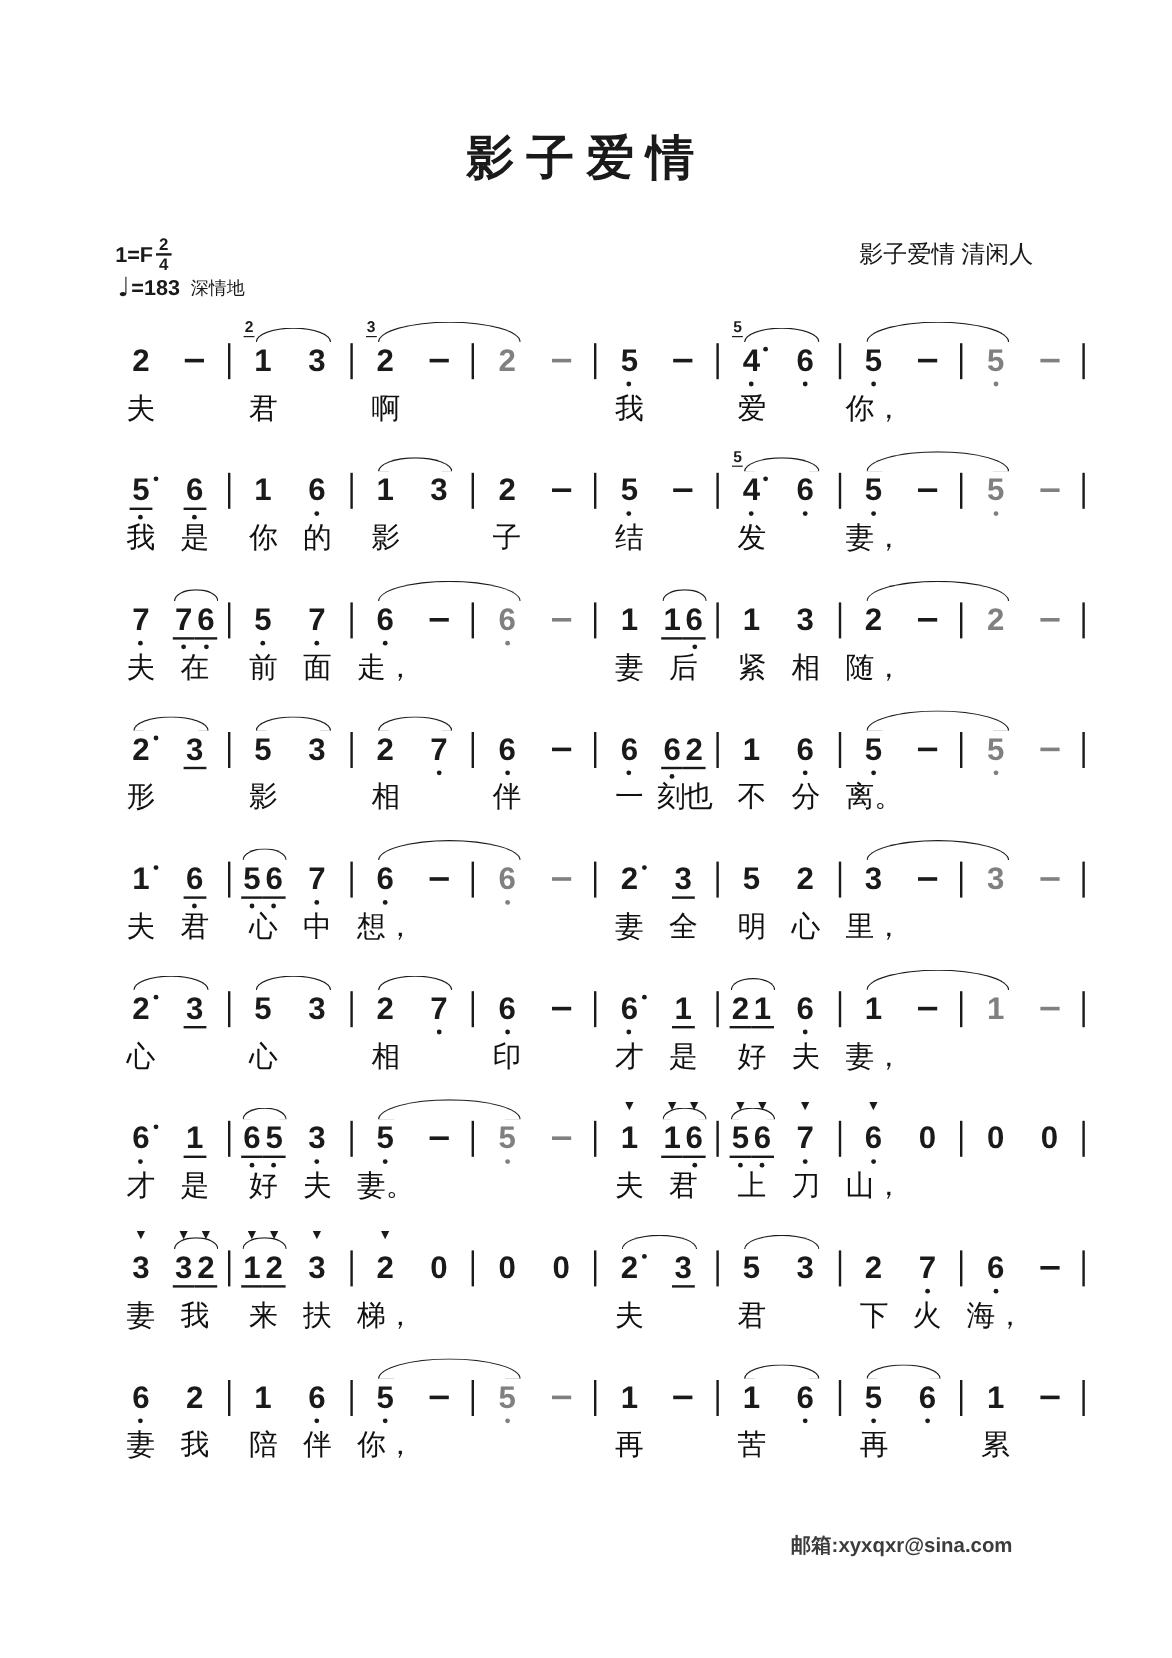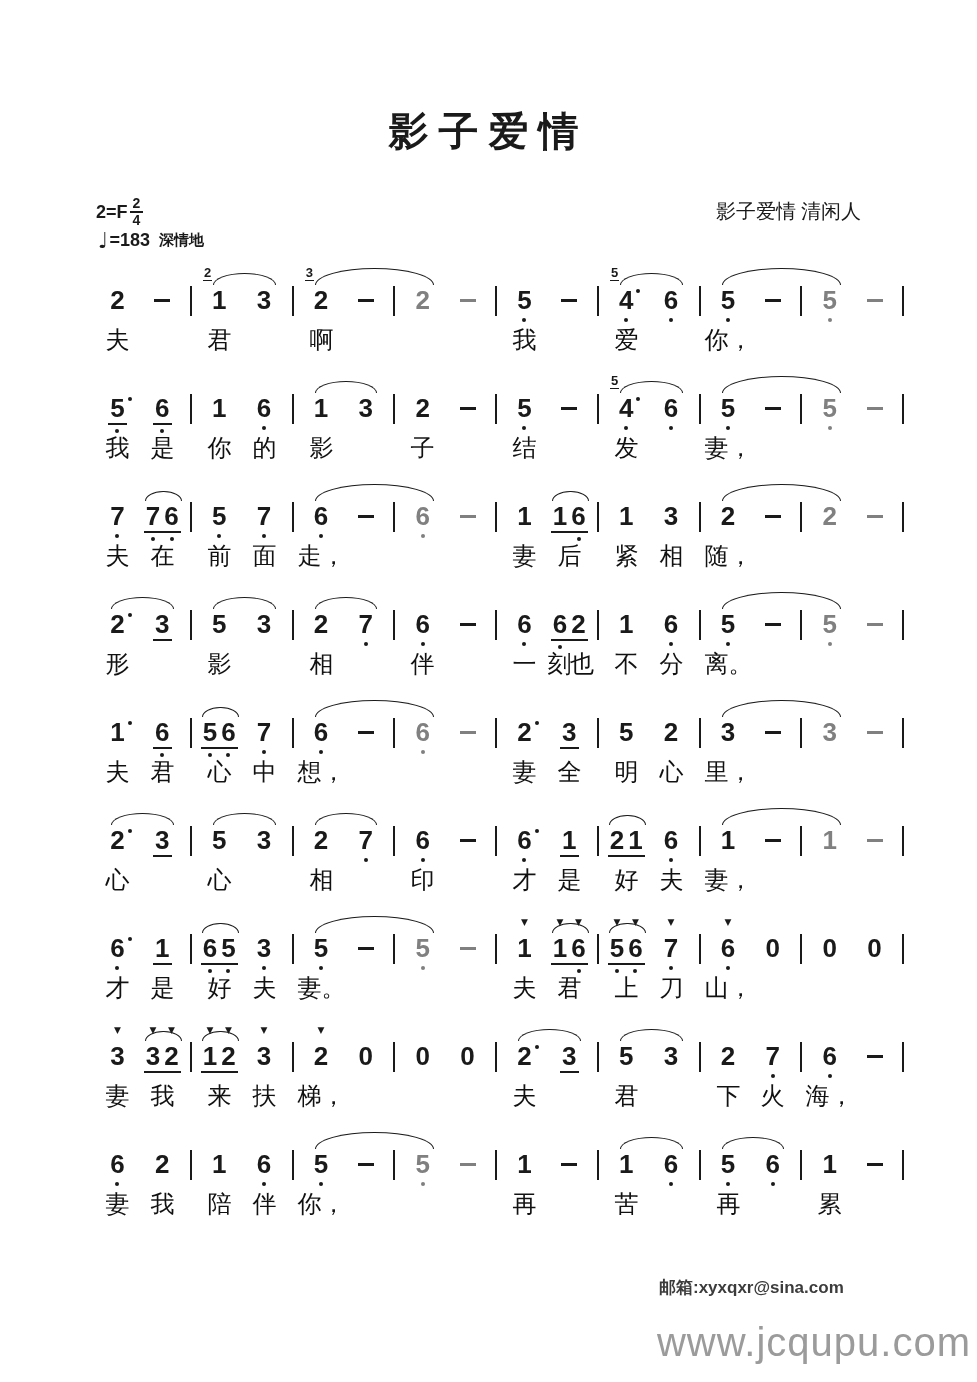--- a/index.html
+++ b/index.html
@@ -6,21 +6,21 @@
   .page{position:relative;width:977px;height:1382px;background:#ffffff;overflow:hidden;
         font-family:"Liberation Sans","DejaVu Sans",sans-serif;color:#1a1a1a;margin:0 auto}
   .title{position:absolute;top:104px;left:0;width:100%;text-align:center;margin:0;
          font:bold 40px "Liberation Serif","DejaVu Serif",serif;letter-spacing:10px}
   .keysig{position:absolute;left:96px;top:196px;font:bold 18px "Liberation Sans","DejaVu Sans",sans-serif;display:flex;align-items:center}
   .frac{display:inline-flex;flex-direction:column;align-items:center;font-size:14px;line-height:1.1;margin-left:2px}
   .frac .num{border-bottom:2px solid #1a1a1a;padding:0 3px}
   .credit{position:absolute;right:116px;top:198px;font:20px "Liberation Serif","DejaVu Serif",serif}
   .tempo{position:absolute;left:98px;top:228px;font:bold 18px "Liberation Sans","DejaVu Sans",sans-serif;display:flex;align-items:center}
   .tempo .nq{font-family:"DejaVu Sans",sans-serif;font-size:22px;font-weight:normal;margin-right:1px}
-  .tempo .expr{font-weight:bold;font-size:15px;margin-left:9px;font-family:"Liberation Serif","DejaVu Serif",serif}
+  .tempo .expr{font-weight:normal;font-size:15px;margin-left:9px;font-family:"Liberation Serif","DejaVu Serif",serif}
   #score{position:absolute;left:95px;top:258px;width:814px}
   .system{position:relative;height:108px}
   .notesrow{position:absolute;top:28px;left:0;right:0;display:flex;align-items:flex-start}
   .beat{flex:1 1 0;display:flex;justify-content:center;align-items:flex-start;min-width:0}
   .barcell{width:12px;display:flex;justify-content:center}
   .barline{display:block;width:2px;height:30px;background:#1a1a1a}
   .note{position:relative;display:inline-block;font:bold 26px "Liberation Sans","DejaVu Sans",sans-serif;
         line-height:29px;height:29px;padding:0 2px;color:#1a1a1a}
   .note.u{border-bottom:2.5px solid currentColor}
   .note.gray{color:var(--tied,#808080)}
@@ -40,21 +40,21 @@
   .fsite{position:absolute;right:6px;top:1320px;font:40px "Liberation Sans","DejaVu Sans",sans-serif;
          color:var(--wm,#9b9b9b);letter-spacing:1px}
 </style>
 </head>
 <body>
 
 <div class="page" style="--tied: #808080; --wm: #9b9b9b;">
   <h1 class="title">影子爱情</h1>
 
   <div class="keysig">
-    <span>2=F</span>
+    <span>1=F</span>
     <span class="frac">
       <span class="num">2</span>
       <span class="den">4</span>
     </span>
   </div>
 
   <div class="credit">影子爱情 清闲人</div>
 
   <div class="tempo">
     <span class="nq">♩</span>
@@ -932,14 +932,13 @@
         <span class="lyric" style="left: 169.5px;">伴</span>
         <span class="lyric" style="left: 226.5px;">你，</span>
         <span class="lyric" style="left: 429.5px;">再</span>
         <span class="lyric" style="left: 531.5px;">苦</span>
         <span class="lyric" style="left: 633.5px;">再</span>
         <span class="lyric" style="left: 734.5px;">累</span>
       </div>
     </div>
 
   <div class="femail">邮箱:xyxqxr@sina.com</div>
-  <div class="fsite">www.jcqupu.com</div>
 </div>
 
 </body></html>

